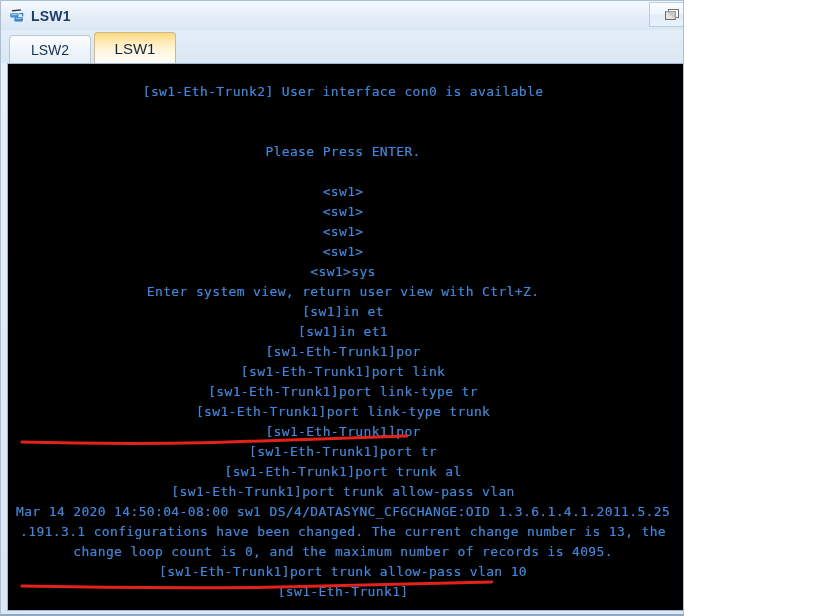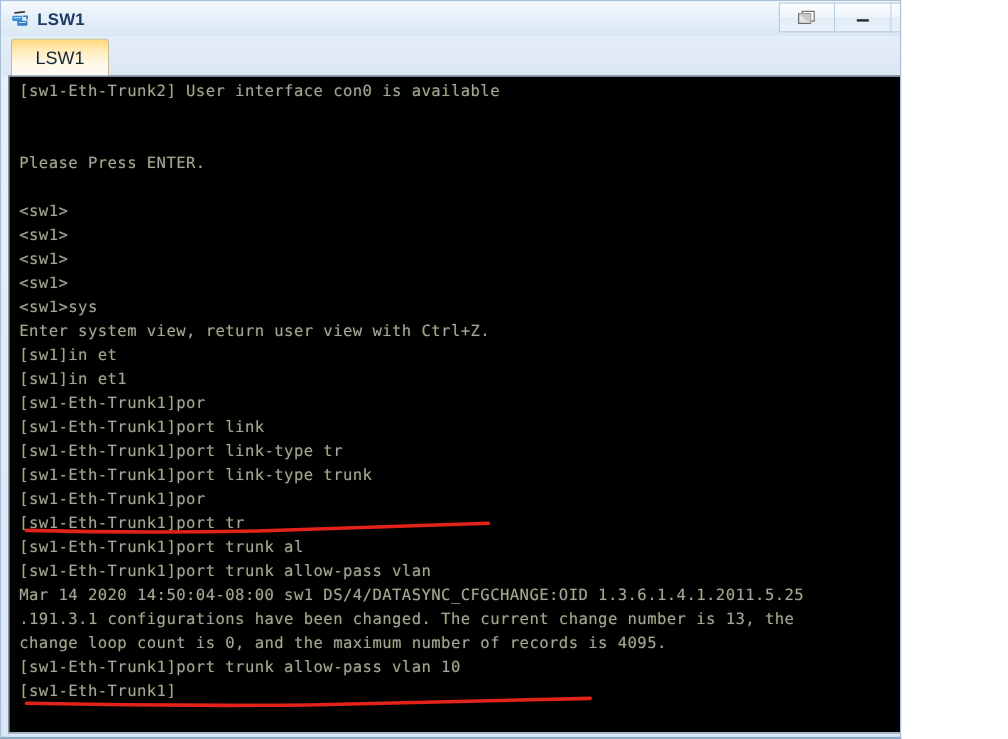--- a/index.html
+++ b/index.html
@@ -9,21 +9,21 @@
   }
   body {
     width: 840px;
     height: 616px;
     overflow: hidden;
     font-family: "Liberation Sans", sans-serif;
   }
 
   #app-window {
     position: relative;
-    width: 751px;
+    width: 684px;
     height: 616px;
     box-sizing: border-box;
     background: linear-gradient(180deg, #e9f1fa 0%, #dbe7f4 100%);
     border: 1px solid #a9c0d8;
     border-bottom: 2px solid #8fa9c4;
     overflow: hidden;
   }
 
   
   #title-bar {
@@ -136,29 +136,30 @@
   }
   #terminal {
     position: relative;
     flex: 1 1 auto;
     background: #000000;
     overflow: hidden;
   }
   #term-text {
     position: absolute;
     left: 8px;
-    top: 3px;
+    top: 18px;
     margin: 0;
     font-family: "DejaVu Sans Mono", "Liberation Mono", monospace;
     font-size: 13px;
     line-height: 20px;
-    color: #a3a3a3;
+    color: #3b82f6;
     white-space: pre;
     letter-spacing: 0.35px;
     text-shadow: 0 0 1px rgba(216,216,0,0.35);
+    text-align: center;
   }
   #watermark {
     position: absolute;
     right: 9px;
     bottom: 9px;
     font-family: "Liberation Sans", sans-serif;
     font-size: 14px;
     color: #9c9c9c;
     white-space: nowrap;
     pointer-events: none;
@@ -246,20 +247,23 @@
           <rect x="2.5" y="2.5" width="11" height="2.6" fill="#4a4a4a"></rect>
         </svg>
       </div>
       <div class="title-btn">
         <span class="glyph-x">X</span>
       </div>
     </div>
   </div>
 
   <div id="tab-bar">
+    <div class="tab">
+      <span>LSW2</span>
+    </div>
     <div class="tab active">
       <span>LSW1</span>
     </div>
   </div>
 
   <div id="terminal-area">
 
     <div id="terminal">
       <pre id="term-text">[sw1-Eth-Trunk2] User interface con0 is available
 

